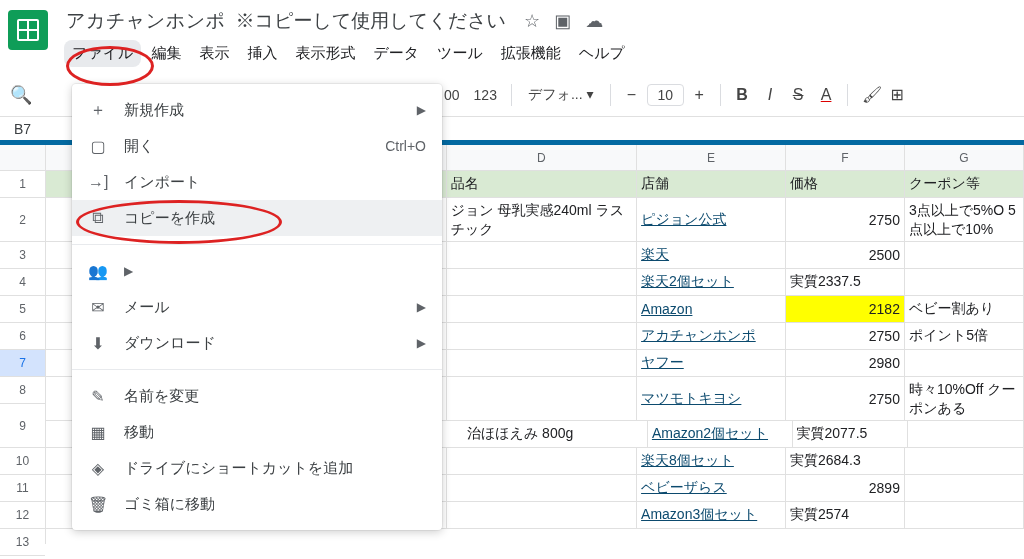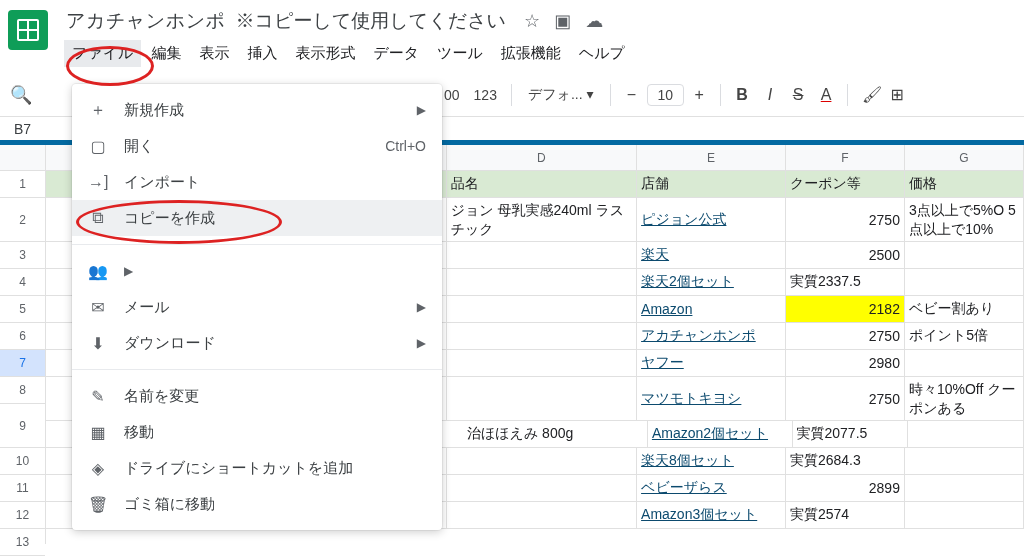--- a/index.html
+++ b/index.html
@@ -8,21 +8,21 @@
     .logo { width: 40px; height: 40px; background: #0f9d58; border-radius: 4px; display: flex; align-items: center; justify-content: center; margin-right: 10px; margin-top: 2px; flex: 0 0 40px; }
     .logo-inner { width: 22px; height: 22px; background: #fff; border-radius: 2px; display: grid; grid-template-columns: 1fr 1fr; grid-template-rows: 1fr 1fr; gap: 2px; padding: 2px; }
     .logo-cell { background: #0f9d58; }
     .title-area { flex: 1; }
     .doc-title-row { display: flex; align-items: center; gap: 10px; padding-left: 8px; }
     .doc-title { font-size: 19px; color: #3c4043; letter-spacing: 0.5px; }
     .doc-title-note { font-size: 19px; color: #3c4043; }
     .title-icons { display: flex; gap: 14px; margin-left: 8px; color: #5f6368; }
     .title-icons span { font-size: 18px; cursor: pointer; }
     .menubar { display: flex; gap: 2px; padding: 6px 0 6px 6px; }
-    .menu-item { padding: 4px 8px; border-radius: 0; font-size: 15px; color: #202124; cursor: pointer; }
+    .menu-item { padding: 4px 8px; border-radius: 8px; font-size: 15px; color: #202124; cursor: pointer; }
     .menu-item.active { background: #e8eaed; }
     .toolbar { display: flex; align-items: center; padding: 4px 10px; border-bottom: 1px solid #e0e0e0; height: 44px; gap: 2px; color: #444; }
     .tb-search { width: 24px; font-size: 18px; text-align: center; }
     .tb-gap { width: 400px; }
     .tb-item { padding: 4px 6px; font-size: 14px; color: #444; }
     .tb-sep { width: 1px; height: 22px; background: #dadce0; margin: 0 6px; }
     .tb-font { font-size: 14px; padding: 0 8px; }
     .tb-size { border: 1px solid #dadce0; border-radius: 4px; padding: 2px 10px; font-size: 14px; }
     .tb-btn { padding: 2px 6px; font-size: 16px; width: 26px; text-align: center; }
     .name-box { padding: 6px 4px 6px 14px; font-size: 14px; color: #3c4043; border-bottom: 5px solid #0369a1; height: 28px; display: flex; align-items: center; }
@@ -138,22 +138,22 @@
         <div class="colh" style="width: 192px;">D</div>
         <div class="colh" style="width: 150px;">E</div>
         <div class="colh" style="width: 120px;">F</div>
         <div class="colh" style="width: 120px;">G</div>
       </div>
     <div class="data-area" id="dataarea">
         <div class="datarow">
           <div class="cell hdr" style="width: 404px;"></div>
           <div class="cell hdr" style="width: 192px;">品名</div>
           <div class="cell hdr" style="width: 150px;">店舗</div>
+          <div class="cell hdr" style="width: 120px;">価格</div>
           <div class="cell hdr" style="width: 120px;">クーポン等</div>
-          <div class="cell hdr" style="width: 120px;">価格</div>
         </div>
         <div class="datarow tall">
           <div class="cell" style="width: 404px;"></div>
           <div class="cell wrap" style="width: 192px;">ジョン 母乳実感240ml
 ラスチック</div>
           <div class="cell link" style="width: 150px;">ピジョン公式</div>
           <div class="cell r" style="width: 120px;">2750</div>
           <div class="cell wrap" style="width: 120px;">3点以上で5%O
 5点以上で10%</div>
         </div>

